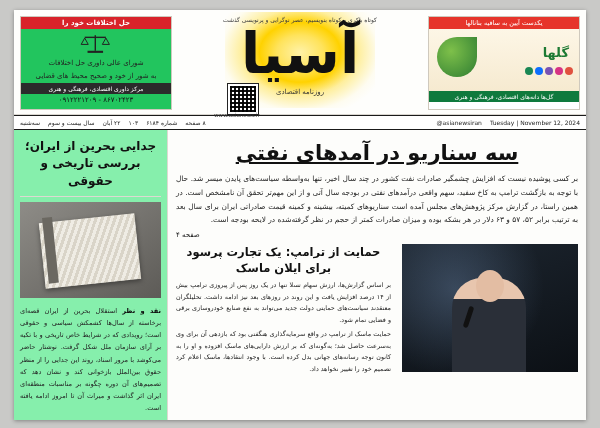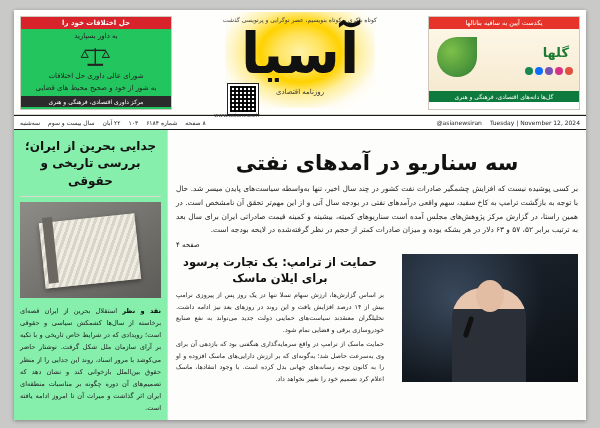--- a/index.html
+++ b/index.html
@@ -246,22 +246,23 @@
     box-sizing: border-box;
     background: #86efac;
   }
 
   .lead-head {
     font-size: 21px;
     font-weight: bold;
     color: #111;
     text-align: center;
     line-height: 1.25;
-    margin: 14px 0 6px;
-    position: relative;
+    margin: 4px 0 6px;
+    position: relative;
+    text-decoration: underline;
   }
   .lead-head::after{
     content:"";
     position:absolute;
     left:50%;
     top:46%;
     transform:translateX(-50%) rotate(-1deg);
     width:120px;
     height:14px;
     background:rgba(255,214,0,.45);
@@ -278,21 +279,21 @@
   .page-ref {
     font-size: 7px;
     color: #111;
     text-align: left;
     margin-bottom: 5px;
   }
 
   
   .lower {
     display: flex;
-    gap: 18px;
+    gap: 11px;
     margin-top: 2px;
   }
   .photo {
     width: 176px;
     height: 128px;
     background: linear-gradient(160deg,#1d2630,#0c1015);
     position: relative;
     overflow: hidden;
     flex: none;
   }
@@ -417,21 +418,20 @@
             <i></i>
             <i></i>
             <i></i>
           </span>
         </div>
         <div class="foot">گل‌ها دانه‌های اقتصادی، فرهنگی و هنری</div>
       </div>
 
       <div class="promo-left">
         <div class="bar">حل اختلافات خود را</div>
-        <div class="mid">به داور بسپارید</div>
         <svg class="scale-icon" viewBox="0 0 48 34">
           <rect x="22" y="6" width="2" height="22" fill="#222"></rect>
           <rect x="12" y="28" width="22" height="3" fill="#222"></rect>
           <rect x="8" y="8" width="30" height="2" fill="#222"></rect>
           <path d="M8 10 L3 19 H13 Z" fill="none" stroke="#222" stroke-width="1.4"></path>
           <path d="M38 10 L33 19 H43 Z" fill="none" stroke="#222" stroke-width="1.4"></path>
         </svg>
         <div class="mid">شورای عالی داوری حل اختلافات</div>
         <div class="mid">به شور از خود و صحیح محیط های قضایی</div>
         <div class="foot">مرکز داوری اقتصادی، فرهنگی و هنری</div>

